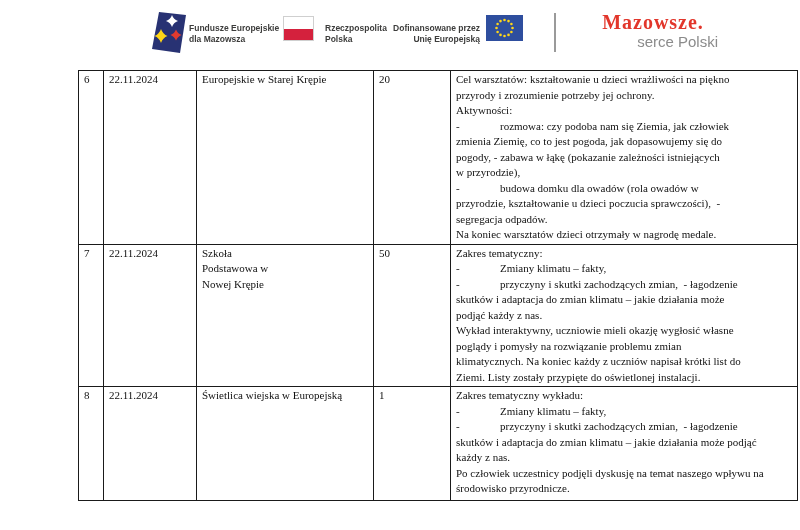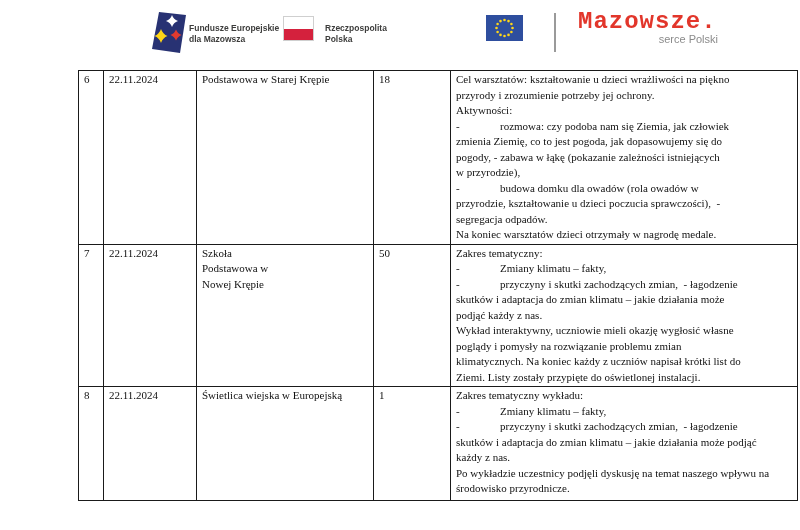--- a/index.html
+++ b/index.html
@@ -28,27 +28,27 @@
   .pl-flag { position: absolute; left: 283px; top: 16px; width: 31px; height: 25px;
              border: 1px solid #cfcfcf; box-sizing: border-box; }
   .pl-flag .half-white { height: 50%; background: #ffffff; }
   .pl-flag .half-red { height: 50%; background: #d4213d; }
   .pl-text { left: 325px; top: 23px; }
   .eu-text { left: 388px; top: 23px; width: 92px; }
   .eu-flag-svg { position: absolute; left: 486px; top: 15px; }
   .hdr-sep { position: absolute; left: 554px; top: 13px; width: 2px; height: 39px; background: #9a9a9a; }
   .mazowsze { position: absolute; left: 578px; top: 8px; width: 150px; }
   .mazowsze-title {
-    font-family: Liberation Mono, monospace;
-    font-weight: bold; font-size: 24px; line-height: 28px;
-    color: #e2362b; letter-spacing: 1px;
+    font-family: Liberation Serif, serif;
+    font-weight: bold; font-size: 20px; line-height: 28px;
+    color: #e2362b; letter-spacing: 1px; text-align: center;
   }
   .mazowsze-sub {
     font-family: "Liberation Sans", sans-serif;
-    font-size: 11px; color: #8b8b8b; text-align: right;
+    font-size: 15px; color: #8b8b8b; text-align: right;
     width: 140px; margin-top: -3px;
   }
 
   
   .doc-table {
     position: absolute; left: 78px; top: 70px;
     width: 719px;
     border-collapse: collapse;
     table-layout: fixed;
     font-size: 11px; line-height: 15.5px; color: #111111;
@@ -80,20 +80,22 @@
     <div class="hdr-item logo-label fe-text">Fundusze Europejskie
 dla Mazowsza</div>
 
     <div class="pl-flag">
       <div class="half-white"></div>
       <div class="half-red"></div>
     </div>
     <div class="hdr-item logo-label pl-text">Rzeczpospolita
 Polska</div>
 
+    <div class="hdr-item logo-label label-right eu-text">Dofinansowane przez
+Unię Europejską</div>
     <svg class="eu-flag-svg" width="37" height="26" viewBox="0 0 37 26">
       <rect x="0" y="0" width="37" height="26" fill="#2e4e9e"></rect>
       <g fill="#ffd617">
         <circle cx="18.5" cy="5" r="1.3"></circle>
         <circle cx="22.5" cy="6.1" r="1.3"></circle>
         <circle cx="25.4" cy="9" r="1.3"></circle>
         <circle cx="26.5" cy="13" r="1.3"></circle>
         <circle cx="25.4" cy="17" r="1.3"></circle>
         <circle cx="22.5" cy="19.9" r="1.3"></circle>
         <circle cx="18.5" cy="21" r="1.3"></circle>
@@ -118,22 +120,22 @@
       <col style="width:25px">
         <col style="width:93px">
         <col style="width:177px">
       <col style="width:77px">
         <col style="width:347px">
     </colgroup>
     <tbody>
       <tr class="r-6">
         <td>6</td>
         <td>22.11.2024</td>
-        <td class="cell-pre">Podstawowa w Starej Krępie</td>
-        <td>18</td>
+        <td class="cell-pre">Europejskie w Starej Krępie</td>
+        <td>20</td>
         <td class="cell-pre">Cel warsztatów: kształtowanie u dzieci wrażliwości na piękno
 przyrody i zrozumienie potrzeby jej ochrony.
 Aktywności:
 -	rozmowa: czy podoba nam się Ziemia, jak człowiek
 zmienia Ziemię, co to jest pogoda, jak dopasowujemy się do
 pogody, - zabawa w łąkę (pokazanie zależności istniejących
 w przyrodzie),
 -	budowa domku dla owadów (rola owadów w
 przyrodzie, kształtowanie u dzieci poczucia sprawczości),  -
 segregacja odpadów.
@@ -159,19 +161,19 @@
       <tr class="r-8">
         <td>8</td>
         <td>22.11.2024</td>
         <td class="cell-pre">Świetlica wiejska w Europejską</td>
         <td>1</td>
         <td class="cell-pre">Zakres tematyczny wykładu:
 -	Zmiany klimatu – fakty,
 -	przyczyny i skutki zachodzących zmian,  - łagodzenie
 skutków i adaptacja do zmian klimatu – jakie działania może podjąć
 każdy z nas.
-Po wykładzie uczestnicy podjęli dyskusję na temat naszego wpływu na
+Po człowiek uczestnicy podjęli dyskusję na temat naszego wpływu na
 środowisko przyrodnicze.</td>
       </tr>
     </tbody>
   </table>
 
 </div>
 
 </body></html>

